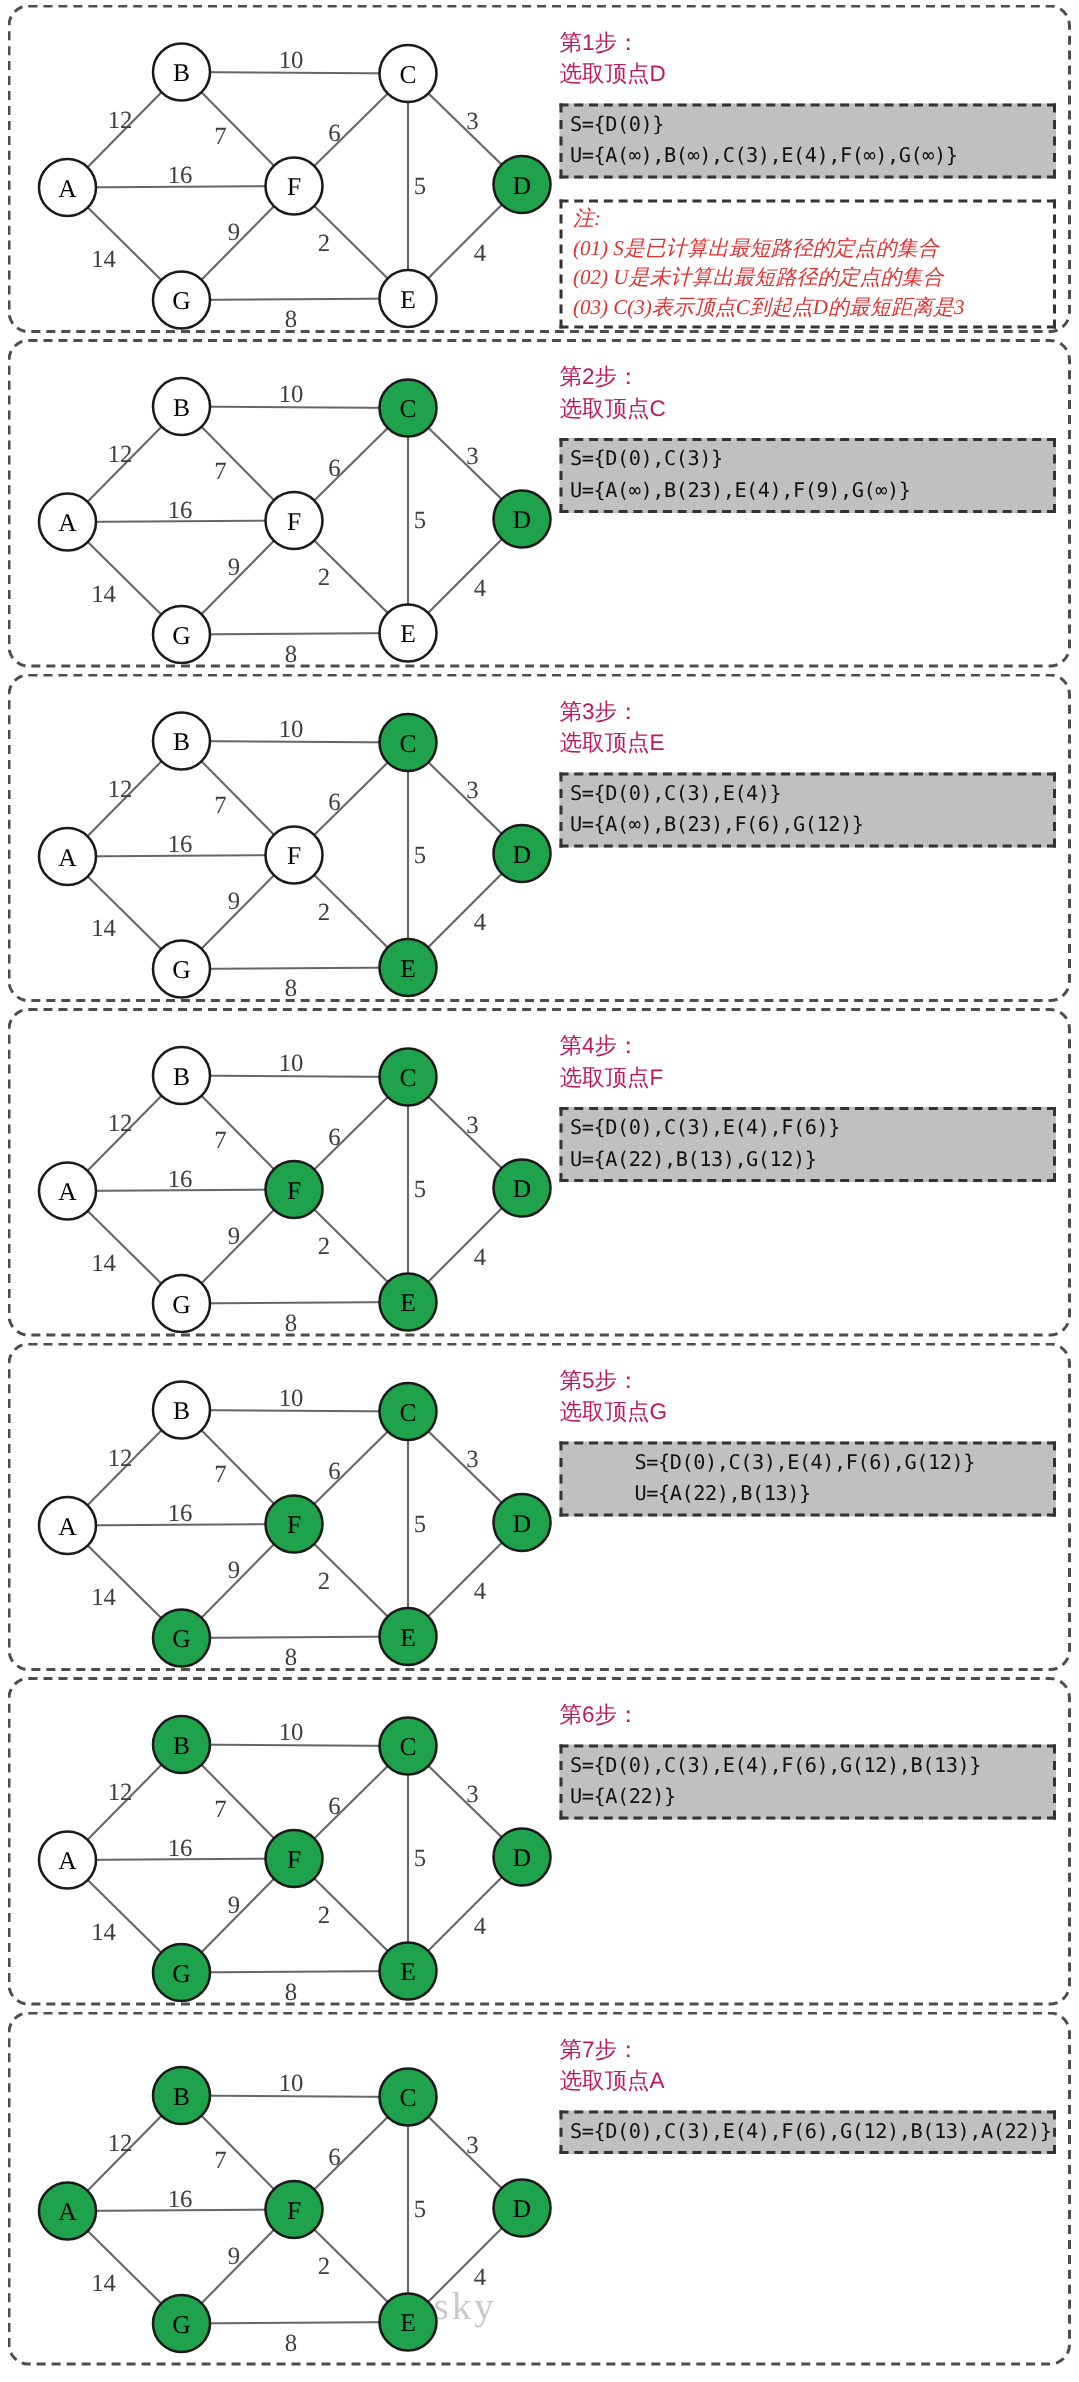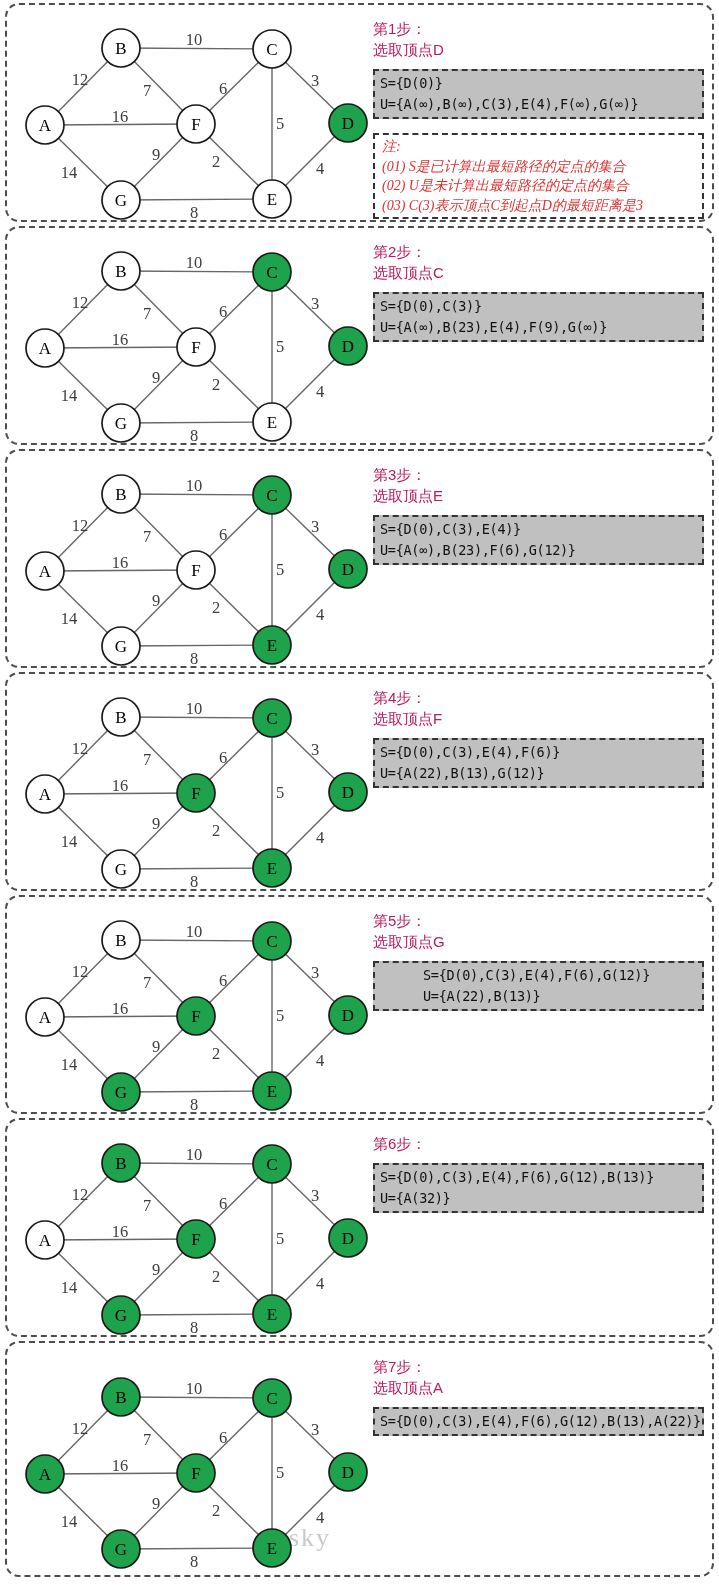--- a/index.html
+++ b/index.html
@@ -362,21 +362,21 @@
         <text x="265" y="195" text-anchor="middle" font-size="17" fill="#000000" font-family="Liberation Serif, DejaVu Serif, serif">E</text>
         <circle cx="189" cy="114" r="19" fill="#1fa24c" stroke="#1a1a1a" stroke-width="1.7"></circle>
         <text x="189" y="120" text-anchor="middle" font-size="17" fill="#000000" font-family="Liberation Serif, DejaVu Serif, serif">F</text>
         <circle cx="114" cy="190" r="19" fill="#1fa24c" stroke="#1a1a1a" stroke-width="1.7"></circle>
         <text x="114" y="196" text-anchor="middle" font-size="17" fill="#000000" font-family="Liberation Serif, DejaVu Serif, serif">G</text>
       </svg>
       <div class="info">
         <div class="step-line">第6步：</div>
         <div class="set-box" style="background: rgb(192, 192, 192);">
           <div>S={D(0),C(3),E(4),F(6),G(12),B(13)}</div>
-          <div>U={A(32)}</div>
+          <div>U={A(22)}</div>
         </div>
       </div>
     </div>
     <div class="panel last">
       <svg class="graph" width="364" height="214" viewBox="0 0 364 214">
         <line x1="38" y1="115" x2="114" y2="38" stroke="#666666" stroke-width="1.4"></line>
         <line x1="114" y1="38" x2="265" y2="39" stroke="#666666" stroke-width="1.4"></line>
         <line x1="114" y1="38" x2="189" y2="114" stroke="#666666" stroke-width="1.4"></line>
         <line x1="265" y1="39" x2="189" y2="114" stroke="#666666" stroke-width="1.4"></line>
         <line x1="265" y1="39" x2="341" y2="113" stroke="#666666" stroke-width="1.4"></line>

